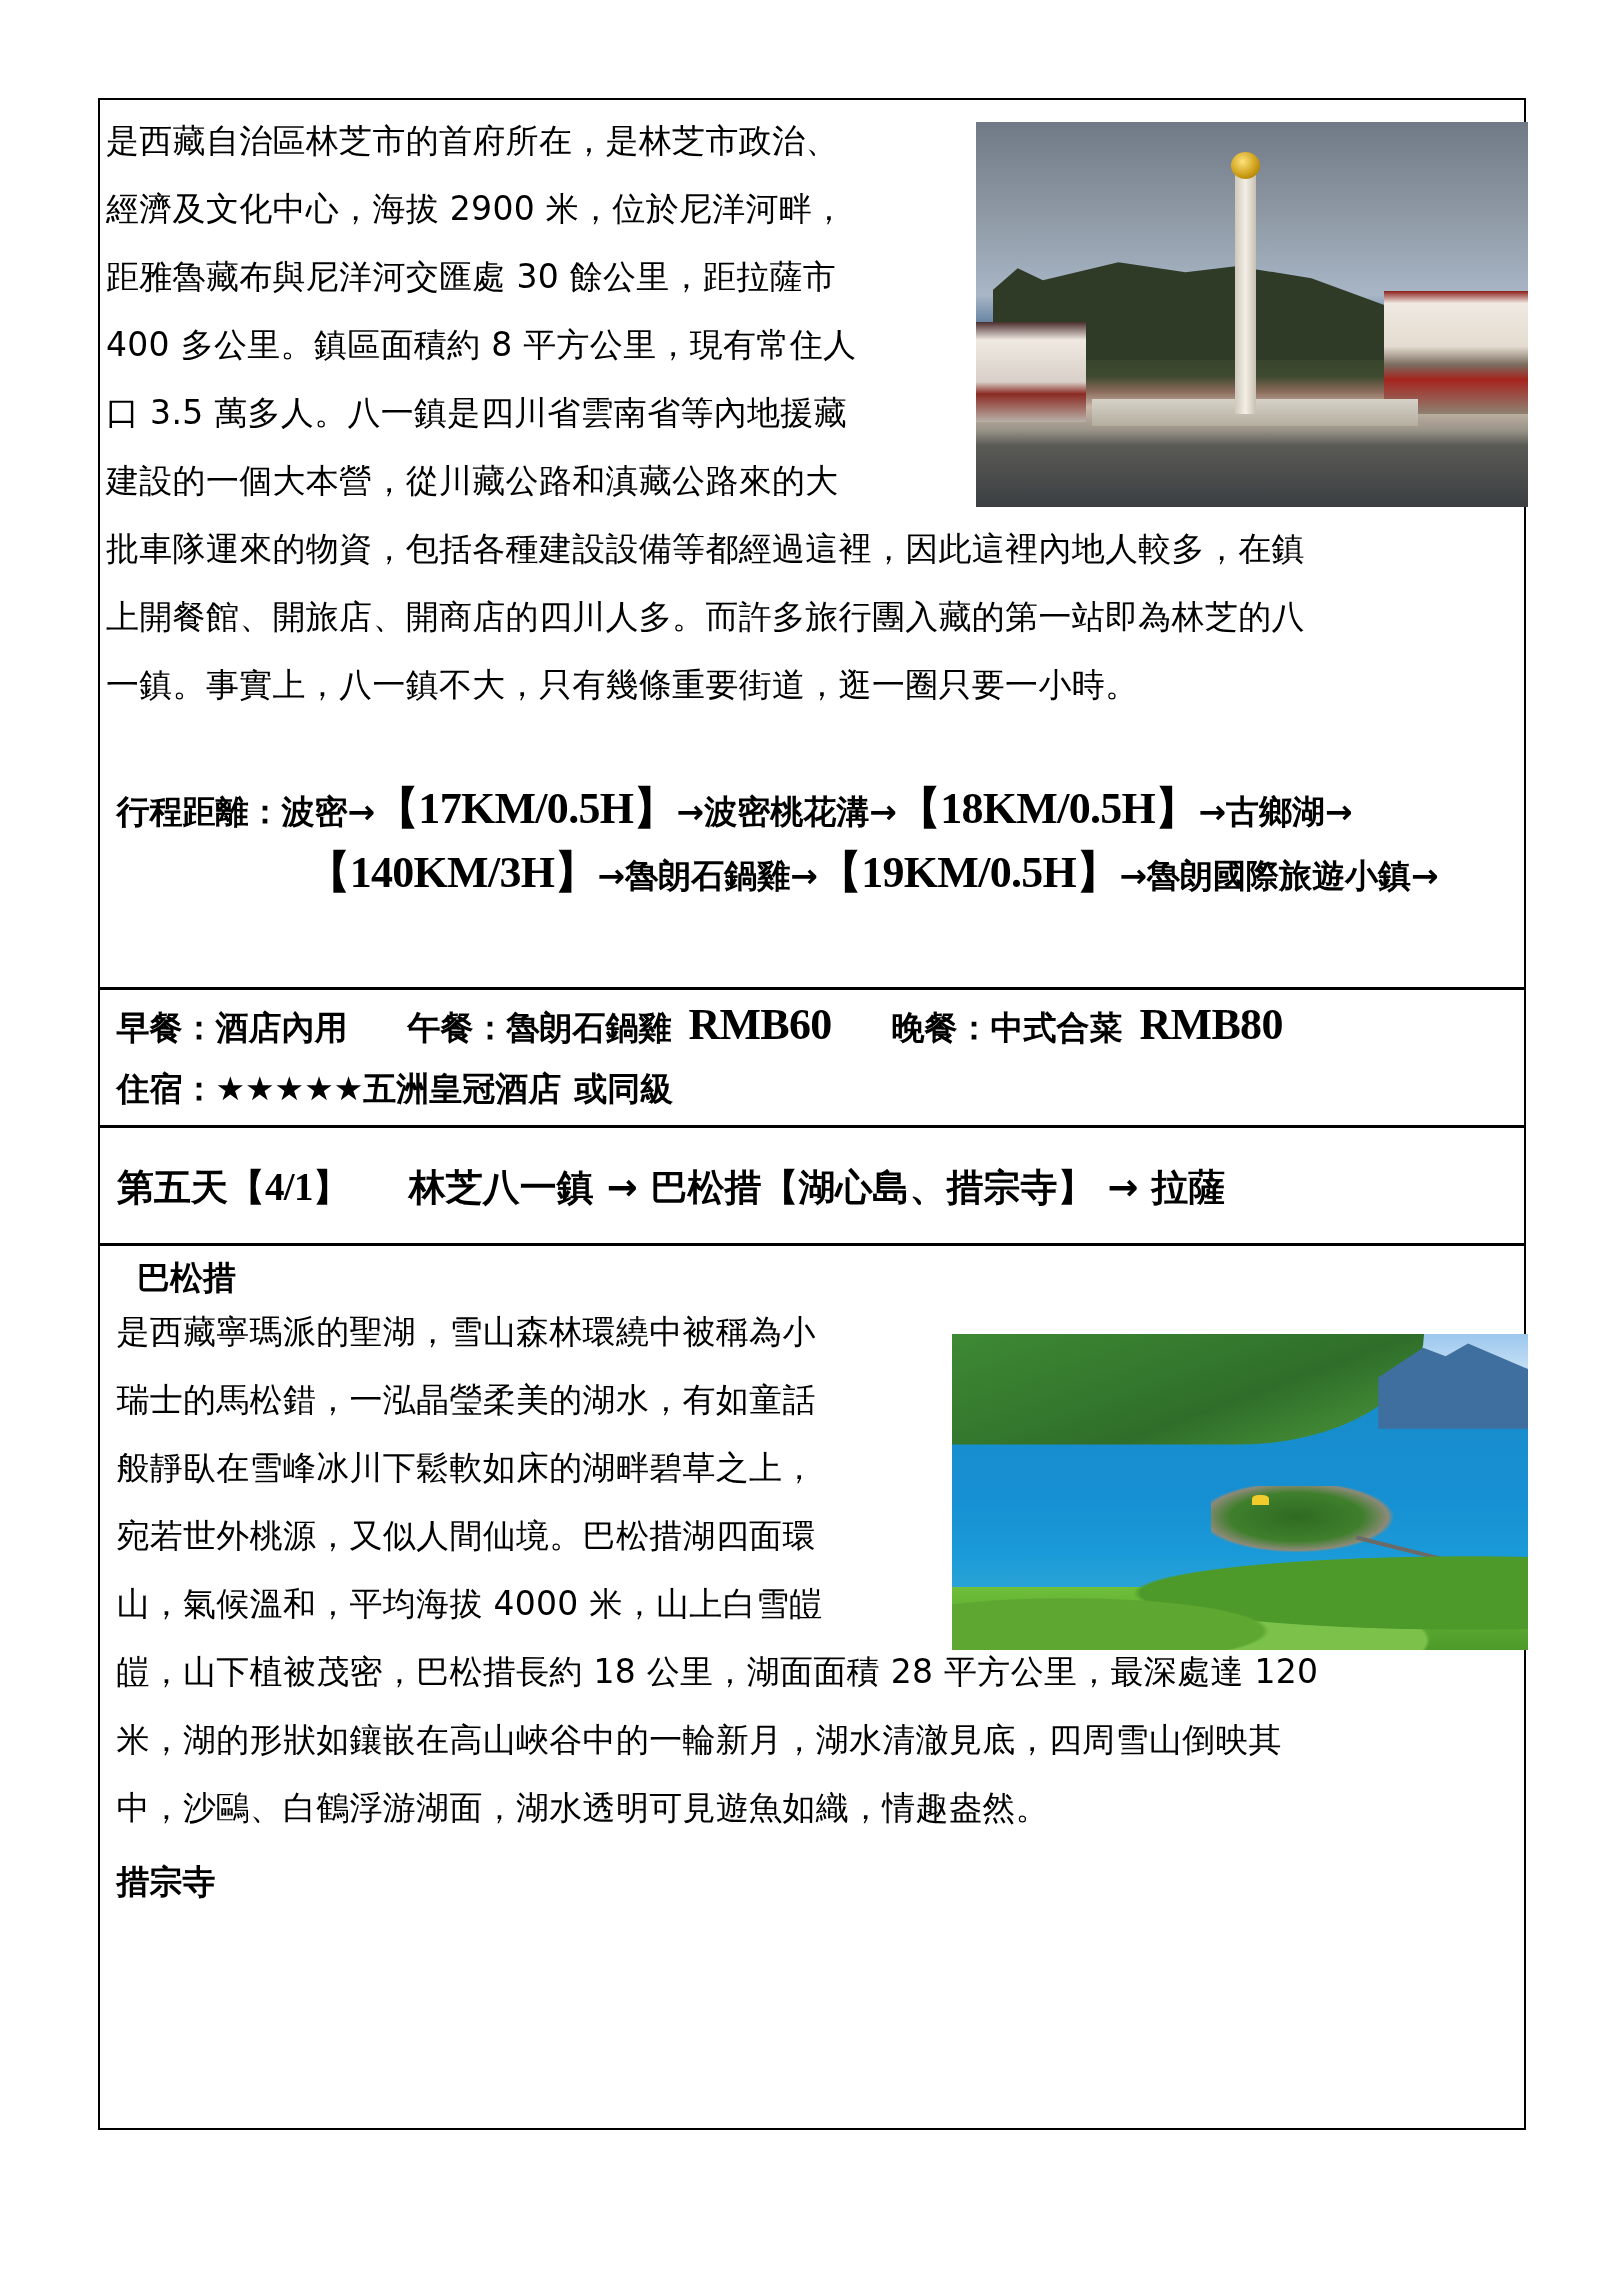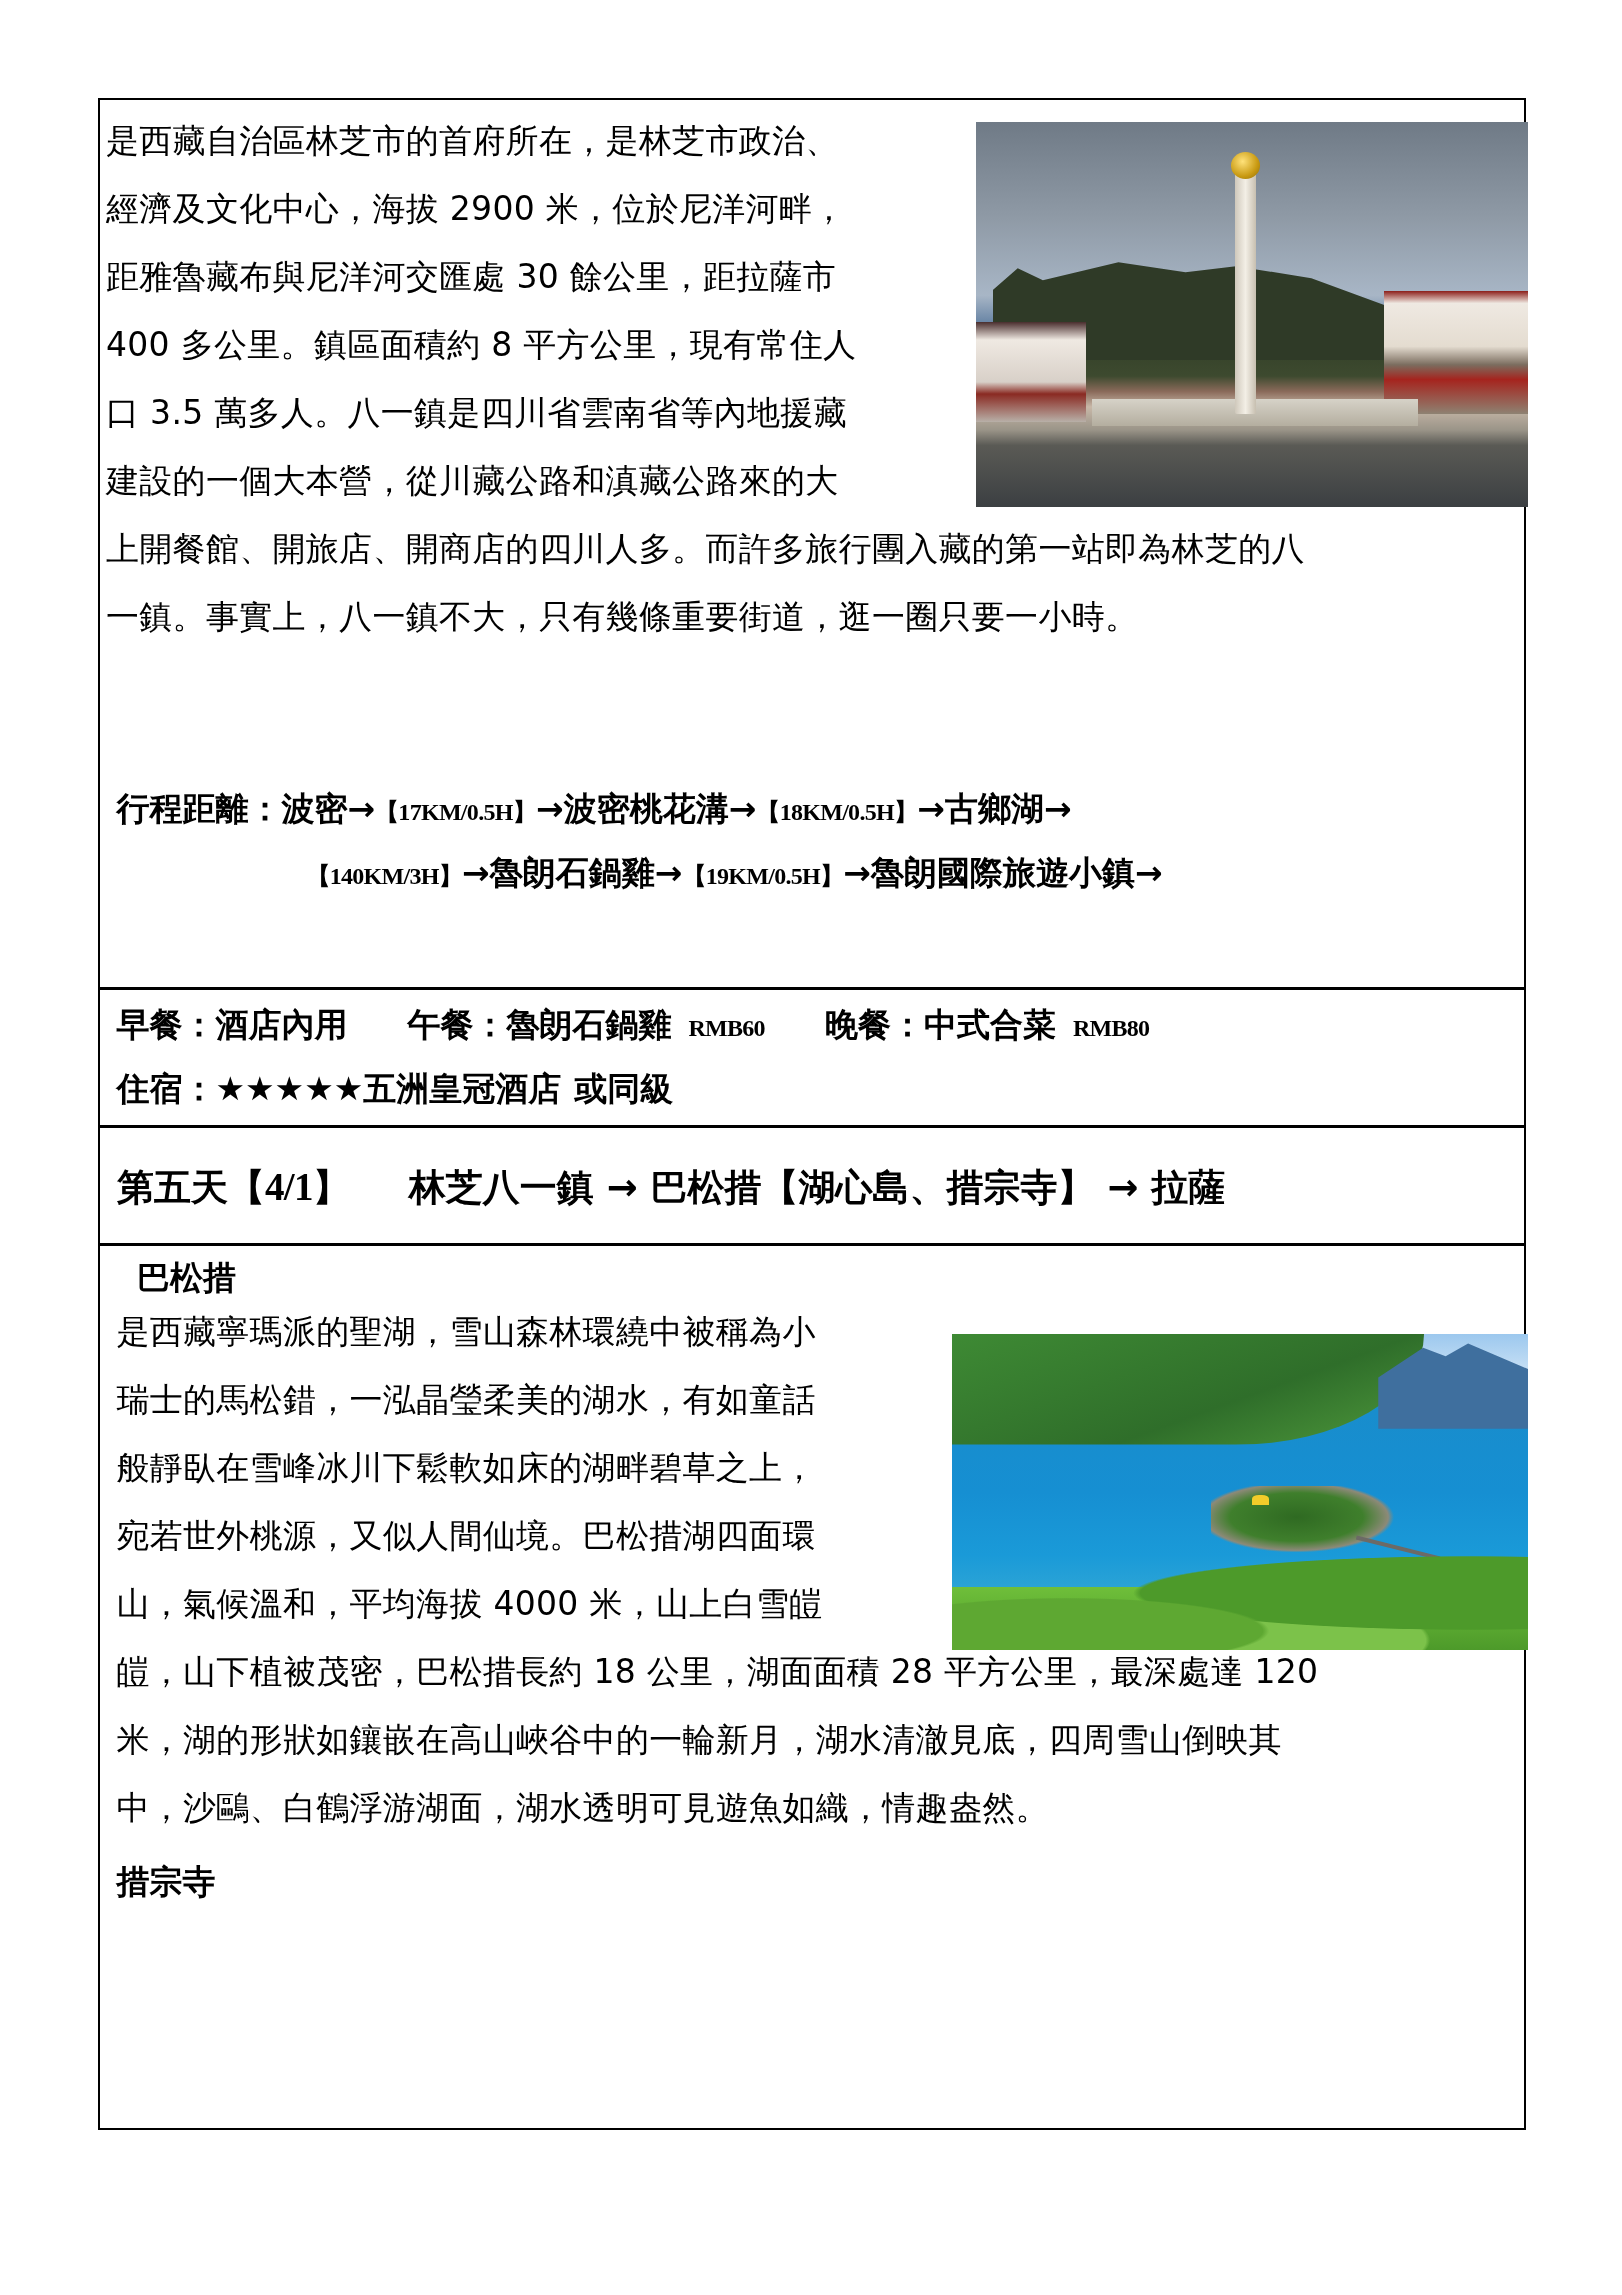--- a/index.html
+++ b/index.html
@@ -55,21 +55,21 @@
   .photo-2 .temple { position: absolute; left: 52%; top: 51%; width: 3%; height: 3%; background: #f2cc2a; border-radius: 40% 40% 0 0; }
   .photo-2 .bridge { position: absolute; left: 70%; top: 67%; width: 15%; height: 1.4%; background: #6c6a66; transform: rotate(14deg); }
   .photo-2 .trees { position: absolute; left: 0; bottom: 0; width: 100%; height: 30%;
     background: radial-gradient(ellipse at 20% 80%, #5ea832 0 30%, transparent 31%),
                 radial-gradient(ellipse at 90% 40%, #4d9a2a 0 45%, transparent 46%),
                 radial-gradient(ellipse at 55% 90%, #7cc24a 0 35%, transparent 36%); }
 
   .route-text { position: absolute; font-size: 33px; font-weight: bold; line-height: 64px; white-space: nowrap; }
   .route-line { display: block; height: 64px; }
   .route-indent { padding-left: 190px; }
-  .num { font-family: "Liberation Serif", "DejaVu Serif", serif; font-weight: bold; font-size: 24px; letter-spacing: -0.7px; }
+  .num { font-family: "Liberation Serif", "DejaVu Serif", serif; font-weight: bold; font-size: 44px; letter-spacing: -0.7px; }
 
   .meal-text { position: absolute; font-size: 33px; font-weight: bold; line-height: 64px; white-space: nowrap; }
   .gap { display: inline-block; }
 
   .day-title { position: absolute; left: 17px; top: 26px; font-size: 37px; font-weight: bold; white-space: nowrap; line-height: 65px; }
 
   .heading { position: absolute; font-size: 33px; font-weight: bold; line-height: 65px; white-space: nowrap; }
 </style>
 </head>
 <body>
@@ -77,20 +77,21 @@
 <div class="page-table">
 
   <div class="row row-1">
     <div class="body-text" style="left:6px; top:6.5px;">
       <span class="line">是西藏自治區林芝市的首府所在，是林芝市政治、</span>
       <span class="line">經濟及文化中心，海拔 2900 米，位於尼洋河畔，</span>
       <span class="line">距雅魯藏布與尼洋河交匯處 30 餘公里，距拉薩市</span>
       <span class="line">400 多公里。鎮區面積約 8 平方公里，現有常住人</span>
       <span class="line">口 3.5 萬多人。八一鎮是四川省雲南省等內地援藏</span>
       <span class="line">建設的一個大本營，從川藏公路和滇藏公路來的大</span>
+      <span class="line">批車隊運來的物資，包括各種建設設備等都經過這裡，因此這裡內地人較多，在鎮</span>
       <span class="line">上開餐館、開旅店、開商店的四川人多。而許多旅行團入藏的第一站即為林芝的八</span>
       <span class="line">一鎮。事實上，八一鎮不大，只有幾條重要街道，逛一圈只要一小時。</span>
     </div>
 
     <div class="photo photo-1" title="八一鎮廣場石柱與湖面倒影">
       <div class="mountain"></div>
       <div class="building-left"></div>
       <div class="building-right"></div>
       <div class="railing"></div>
       <div class="pillar"></div>

